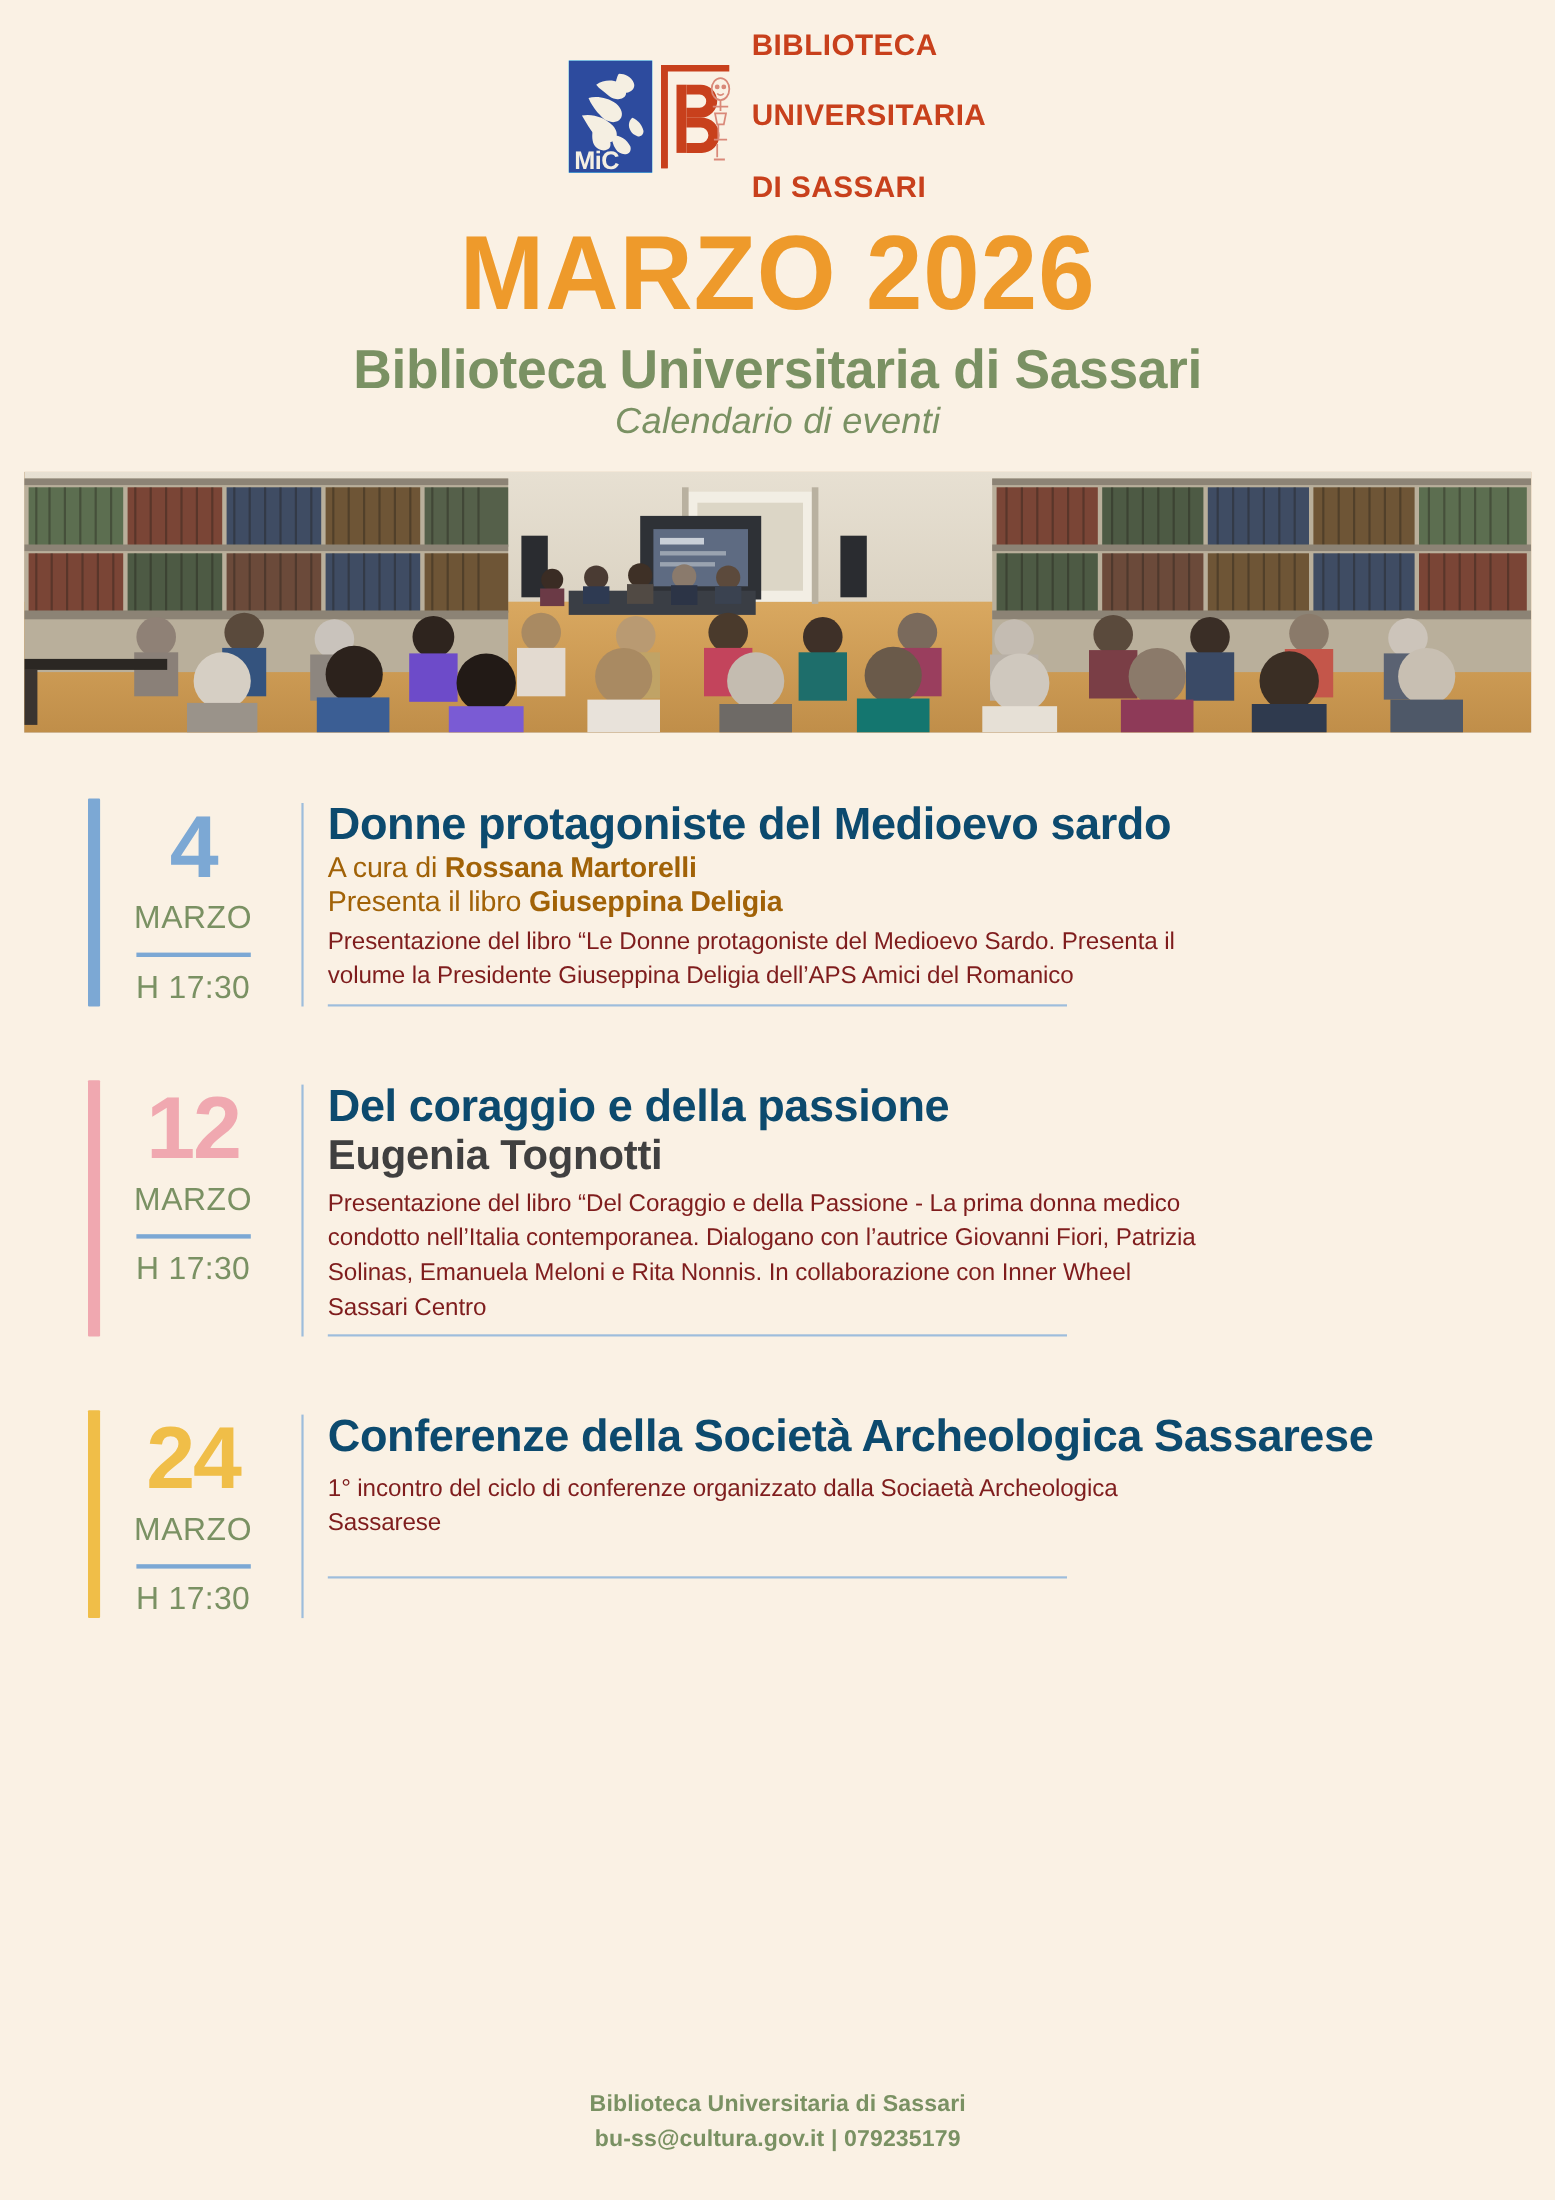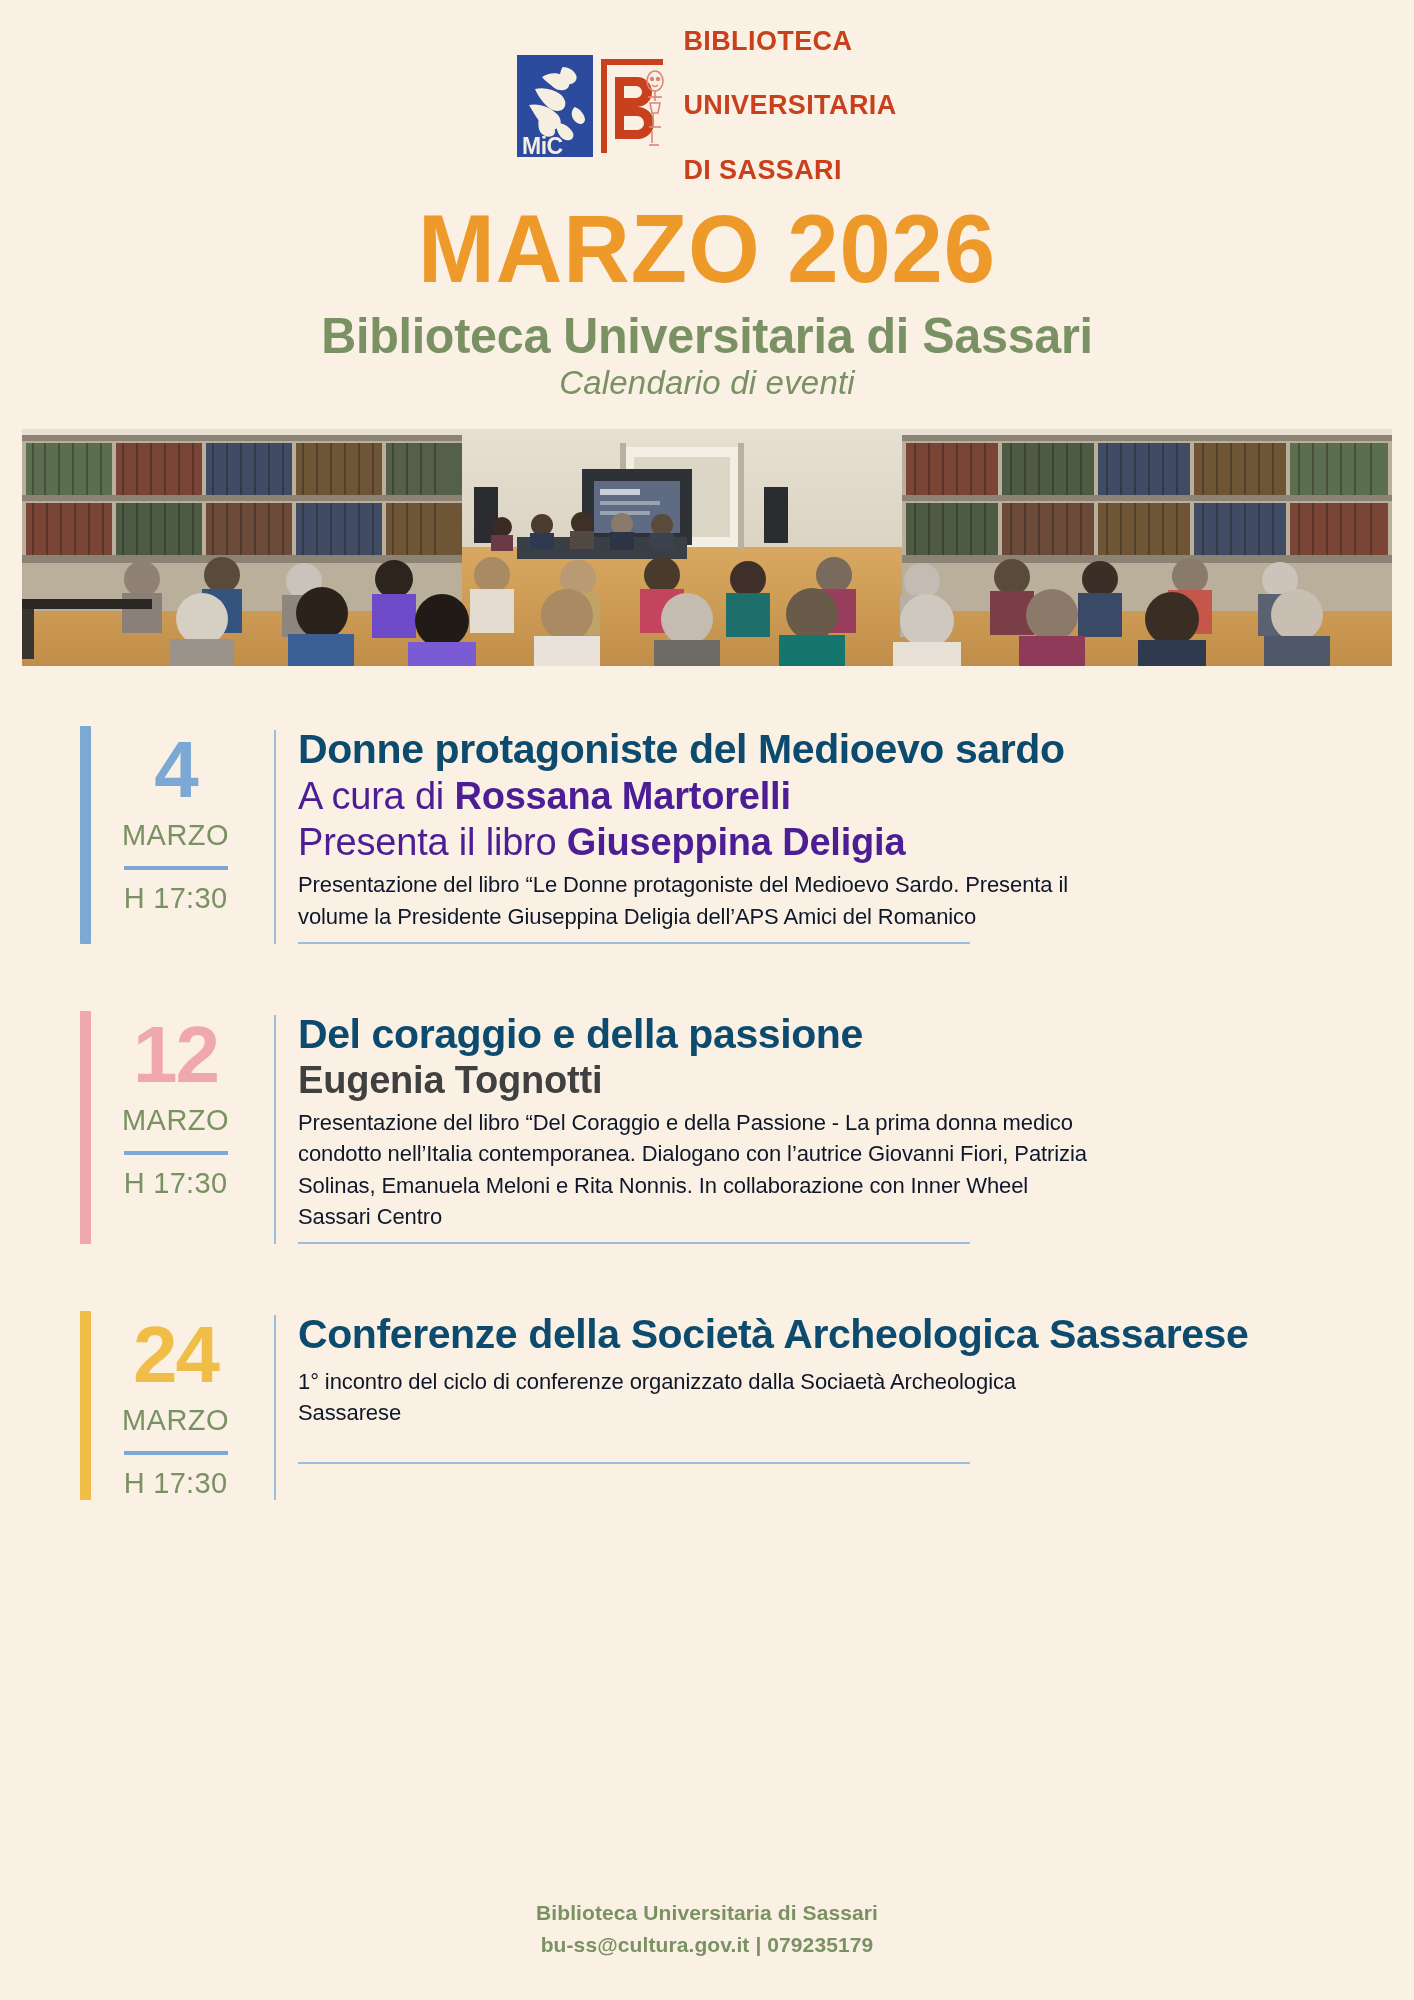--- a/index.html
+++ b/index.html
@@ -165,37 +165,37 @@
   .content-col { flex: 1; padding-top: 0px; min-width: 0; }
 
   .event-title {
     font-weight: 700;
     font-size: 41px;
     line-height: 1.14;
     color: #0c4a6e;
     letter-spacing: -0.4px;
   }
   .event-line {
-    font-size: 38px;
+    font-size: 26px;
     line-height: 1.22;
-    color: #4c1d95;
+    color: #a16207;
     letter-spacing: -0.2px;
   }
   .event-line b { font-weight: 700; }
   .event-presenter {
     font-weight: 700;
     font-size: 38px;
     line-height: 1.2;
     color: #404040;
     letter-spacing: -0.2px;
   }
   .event-desc {
     font-size: 22px;
     line-height: 1.42;
-    color: #0f172a;
+    color: #7f1d1d;
     margin-top: 4px;
     letter-spacing: -0.1px;
     max-width: 800px;
   }
   .desc-rule {
     height: 2px;
     background: #9DBDDC;
     margin-top: 10px;
     max-width: 672px;
   }

